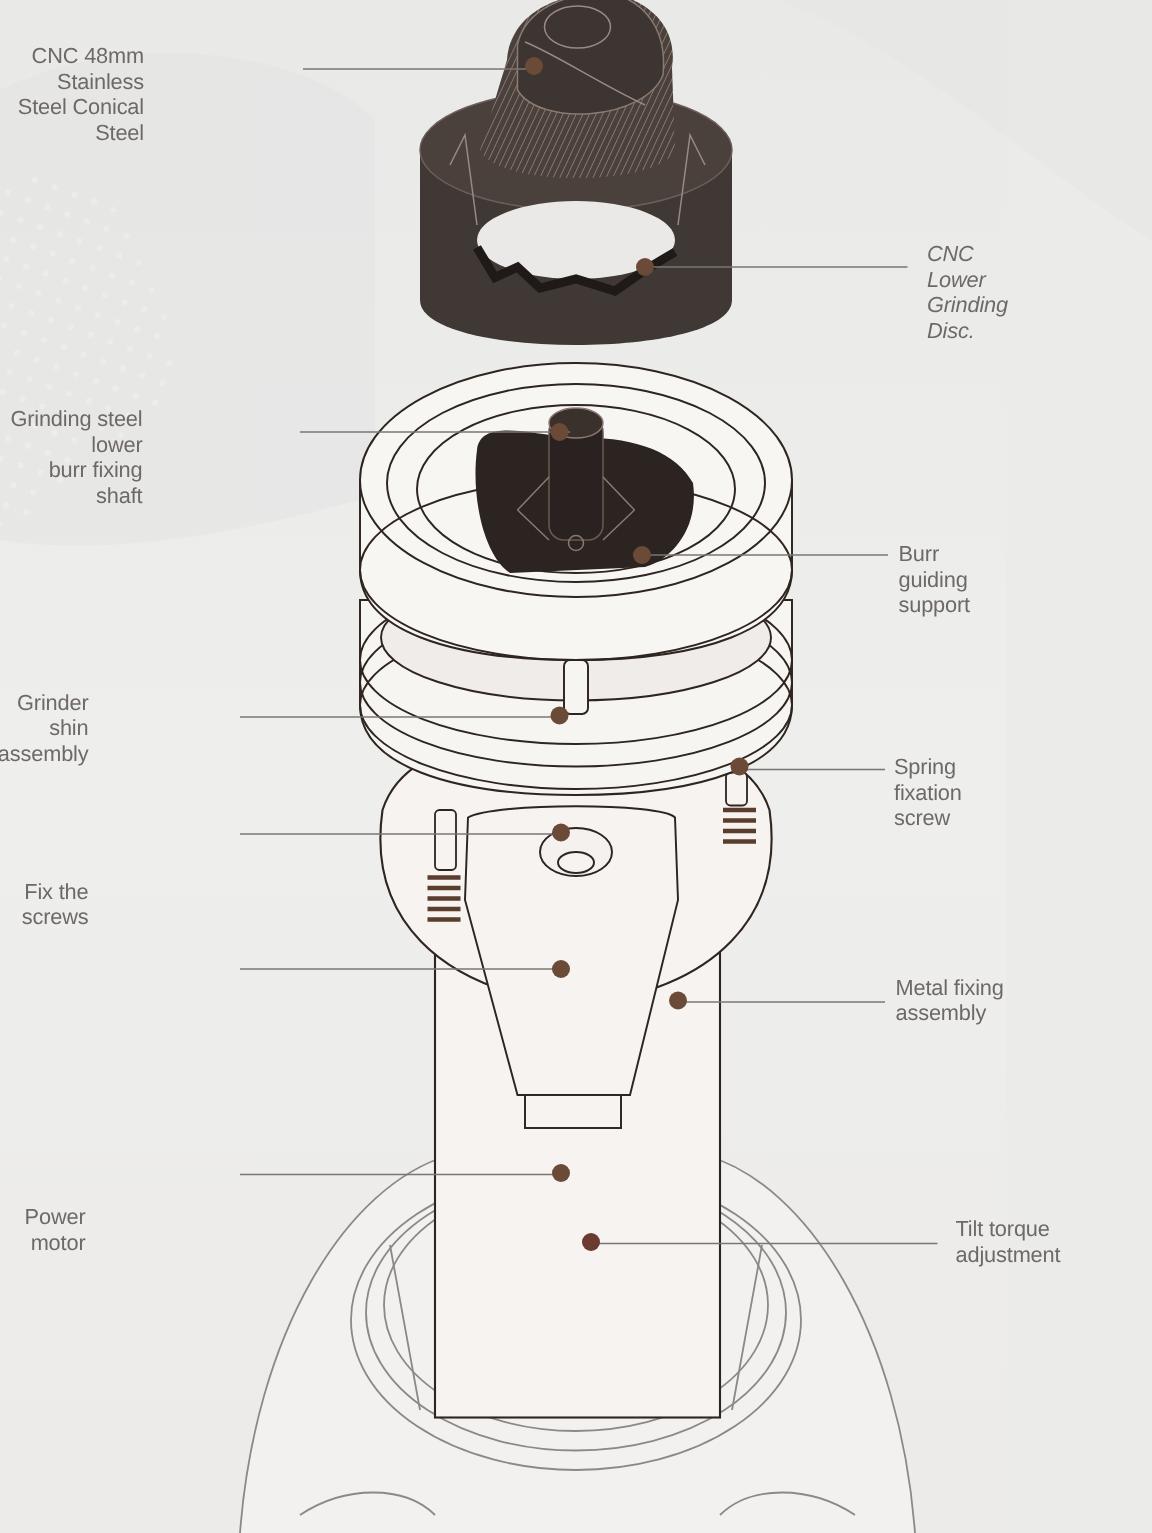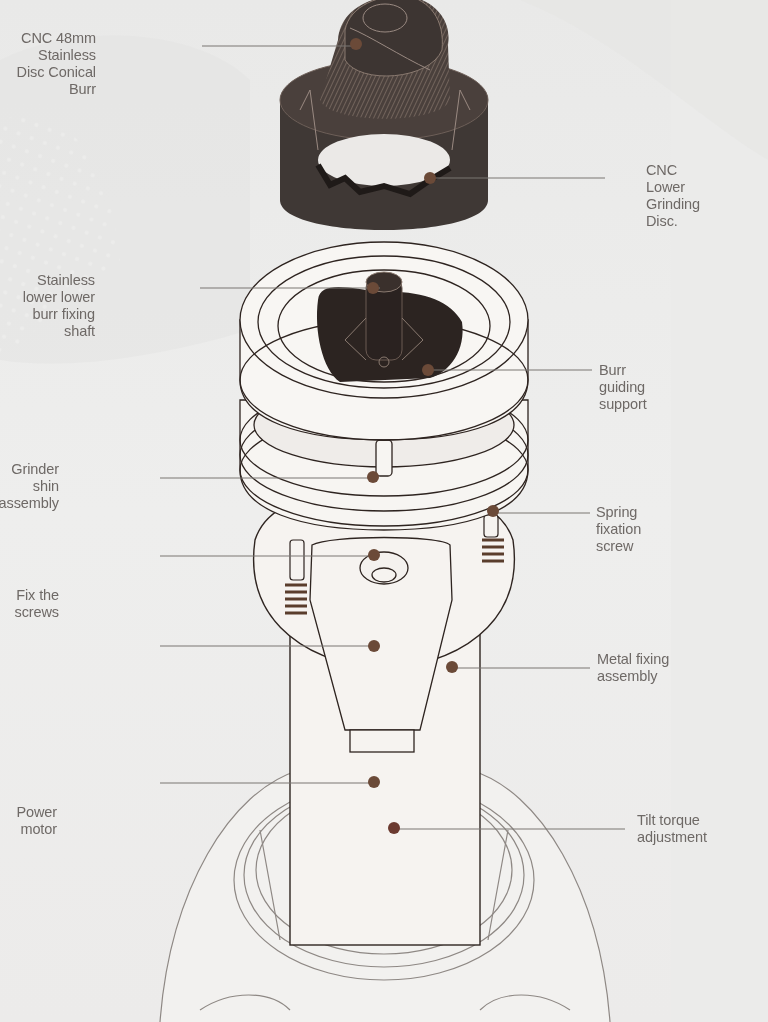--- a/index.html
+++ b/index.html
@@ -138,30 +138,30 @@
       <circle cx="374" cy="555" r="6"></circle>
       <circle cx="374" cy="646" r="6"></circle>
       <circle cx="452" cy="667" r="6"></circle>
       <circle cx="374" cy="782" r="6"></circle>
       <circle cx="394" cy="828" r="6" fill="#6b3a30"></circle>
     </g>
   </svg>
 
   <div class="label left" style="right:575px; top:30px;">
     <div>CNC 48mm Stainless</div>
-    <div>Disc Conical Burr</div>
+    <div>Steel Conical Steel</div>
   </div>
 
-  <div class="label right" style="left:646px; top:162px;">
+  <div class="label right" style="left:618px; top:162px;font-style:italic;">
     <div>CNC Lower</div>
     <div>Grinding Disc.</div>
   </div>
 
   <div class="label left" style="right:576px; top:272px;">
-    <div>Stainless lower lower</div>
+    <div>Grinding steel lower</div>
     <div>burr fixing shaft</div>
   </div>
 
   <div class="label right" style="left:599px; top:362px;">
     <div>Burr guiding support</div>
   </div>
 
   <div class="label left" style="right:612px; top:461px;">
     <div>Grinder shin</div>
     <div>assembly</div>

